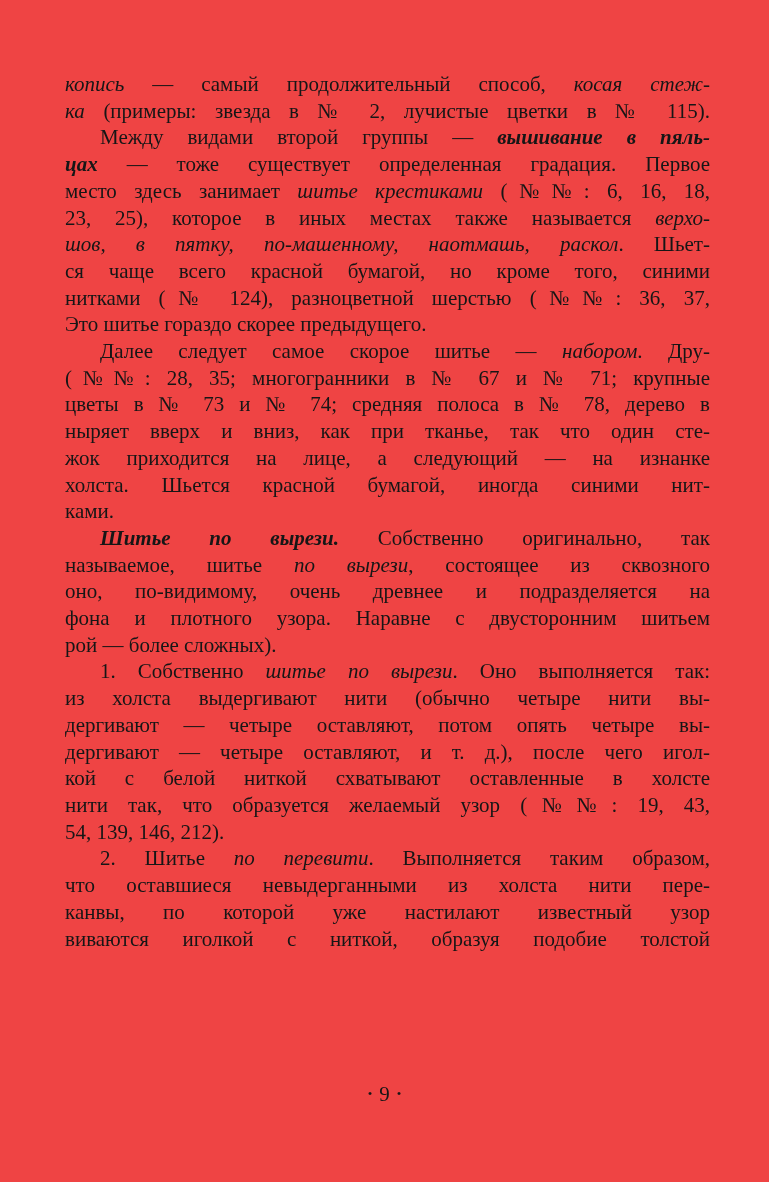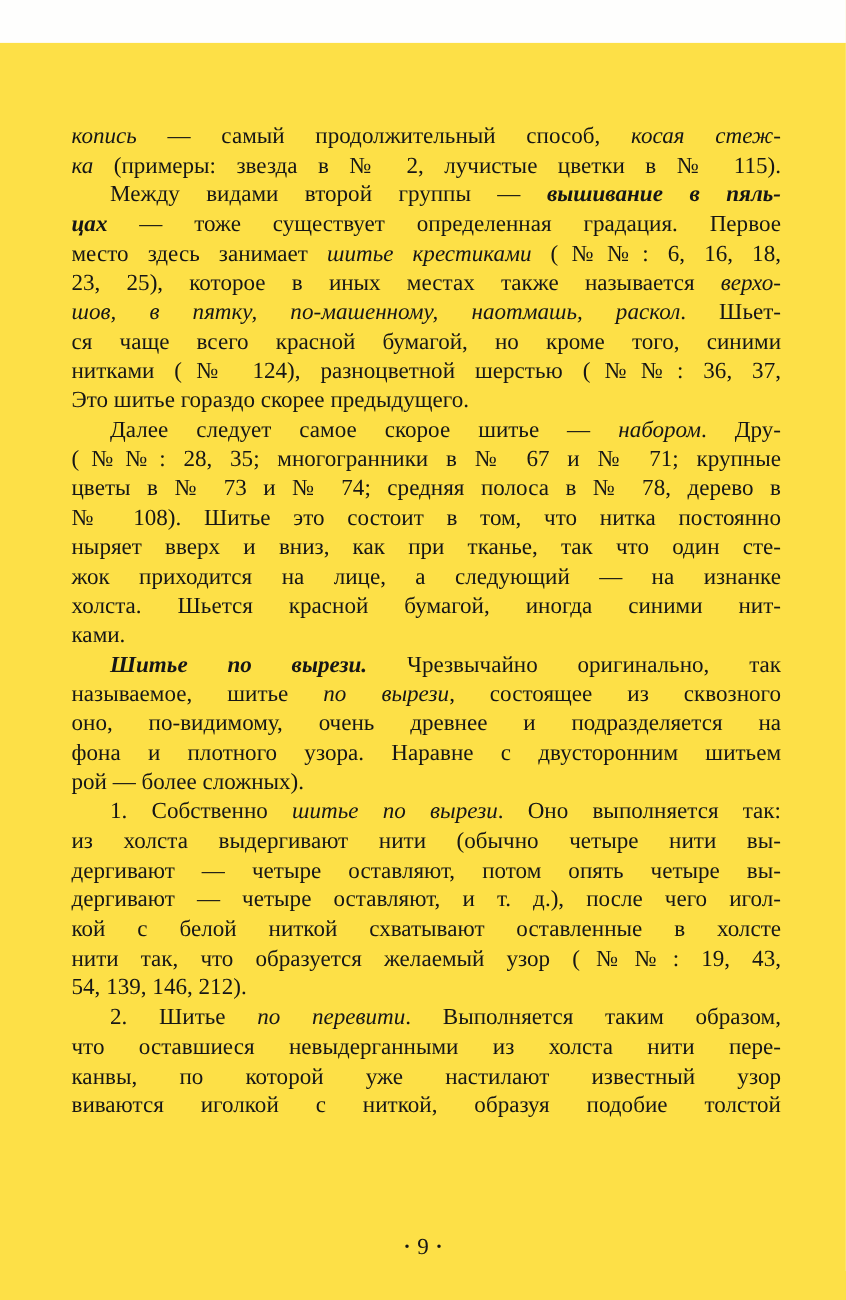--- a/index.html
+++ b/index.html
@@ -11,22 +11,21 @@
     height: 1182px;
     background: #fefefdff;
     position: relative;
     overflow: hidden;
     font-family: "Liberation Serif", "DejaVu Serif", serif;
     color: #161616;
   }
   .page {
     position: absolute;
     inset: 0;
-    background: #fde047;
-    margin-top: 39px;
+    background: #ef4444;
   }
   .text-block {
     position: absolute;
     left: 65px;
     top: 71px;
     width: 645px;
     font-size: 21px;
     line-height: 26.7px;
   }
   .line {
@@ -68,26 +67,25 @@
       <div class="line"><span class="b">цах</span><span> — тоже существует определенная градация. Первое</span></div>
       <div class="line"><span>место здесь занимает </span><span class="i">шитье крестиками</span><span> (№№: 6, 16, 18,</span></div>
       <div class="line"><span>23, 25), которое в иных местах также называется </span><span class="i">верхо-</span></div>
       <div class="line"><span class="i">шов, в пятку, по-машенному, наотмашь, раскол</span><span>. Шьет-</span></div>
       <div class="line"><span>ся чаще всего красной бумагой, но кроме того, синими</span></div>
       <div class="line"><span>нитками (№ 124), разноцветной шерстью (№№: 36, 37,</span></div>
       <div class="line end"><span>Это шитье гораздо скорее предыдущего.</span></div>
       <div class="line indent"><span>Далее следует самое скорое шитье — </span><span class="i">набором</span><span>. Дру-</span></div>
       <div class="line"><span>(№№: 28, 35; многогранники в № 67 и № 71; крупные</span></div>
       <div class="line"><span>цветы в № 73 и № 74; средняя полоса в № 78, дерево в</span></div>
-      <div class="line"><span>№ 108). Шитье это состоит в том, что нитка постоянно</span></div>
       <div class="line"><span>ныряет вверх и вниз, как при тканье, так что один сте-</span></div>
       <div class="line"><span>жок приходится на лице, а следующий — на изнанке</span></div>
       <div class="line"><span>холста. Шьется красной бумагой, иногда синими нит-</span></div>
       <div class="line end"><span>ками.</span></div>
-      <div class="line indent"><span class="b">Шитье по вырези.</span><span> Чрезвычайно оригинально, так</span></div>
+      <div class="line indent"><span class="b">Шитье по вырези.</span><span> Собственно оригинально, так</span></div>
       <div class="line"><span>называемое, шитье </span><span class="i">по вырези</span><span>, состоящее из сквозного</span></div>
       <div class="line"><span>оно, по-видимому, очень древнее и подразделяется на</span></div>
       <div class="line"><span>фона и плотного узора. Наравне с двусторонним шитьем</span></div>
       <div class="line end"><span>рой — более сложных).</span></div>
       <div class="line indent"><span>1. Собственно </span><span class="i">шитье по вырези</span><span>. Оно выполняется так:</span></div>
       <div class="line"><span>из холста выдергивают нити (обычно четыре нити вы-</span></div>
       <div class="line"><span>дергивают — четыре оставляют, потом опять четыре вы-</span></div>
       <div class="line"><span>дергивают — четыре оставляют, и т. д.), после чего игол-</span></div>
       <div class="line"><span>кой с белой ниткой схватывают оставленные в холсте</span></div>
       <div class="line"><span>нити так, что образуется желаемый узор (№№: 19, 43,</span></div>

